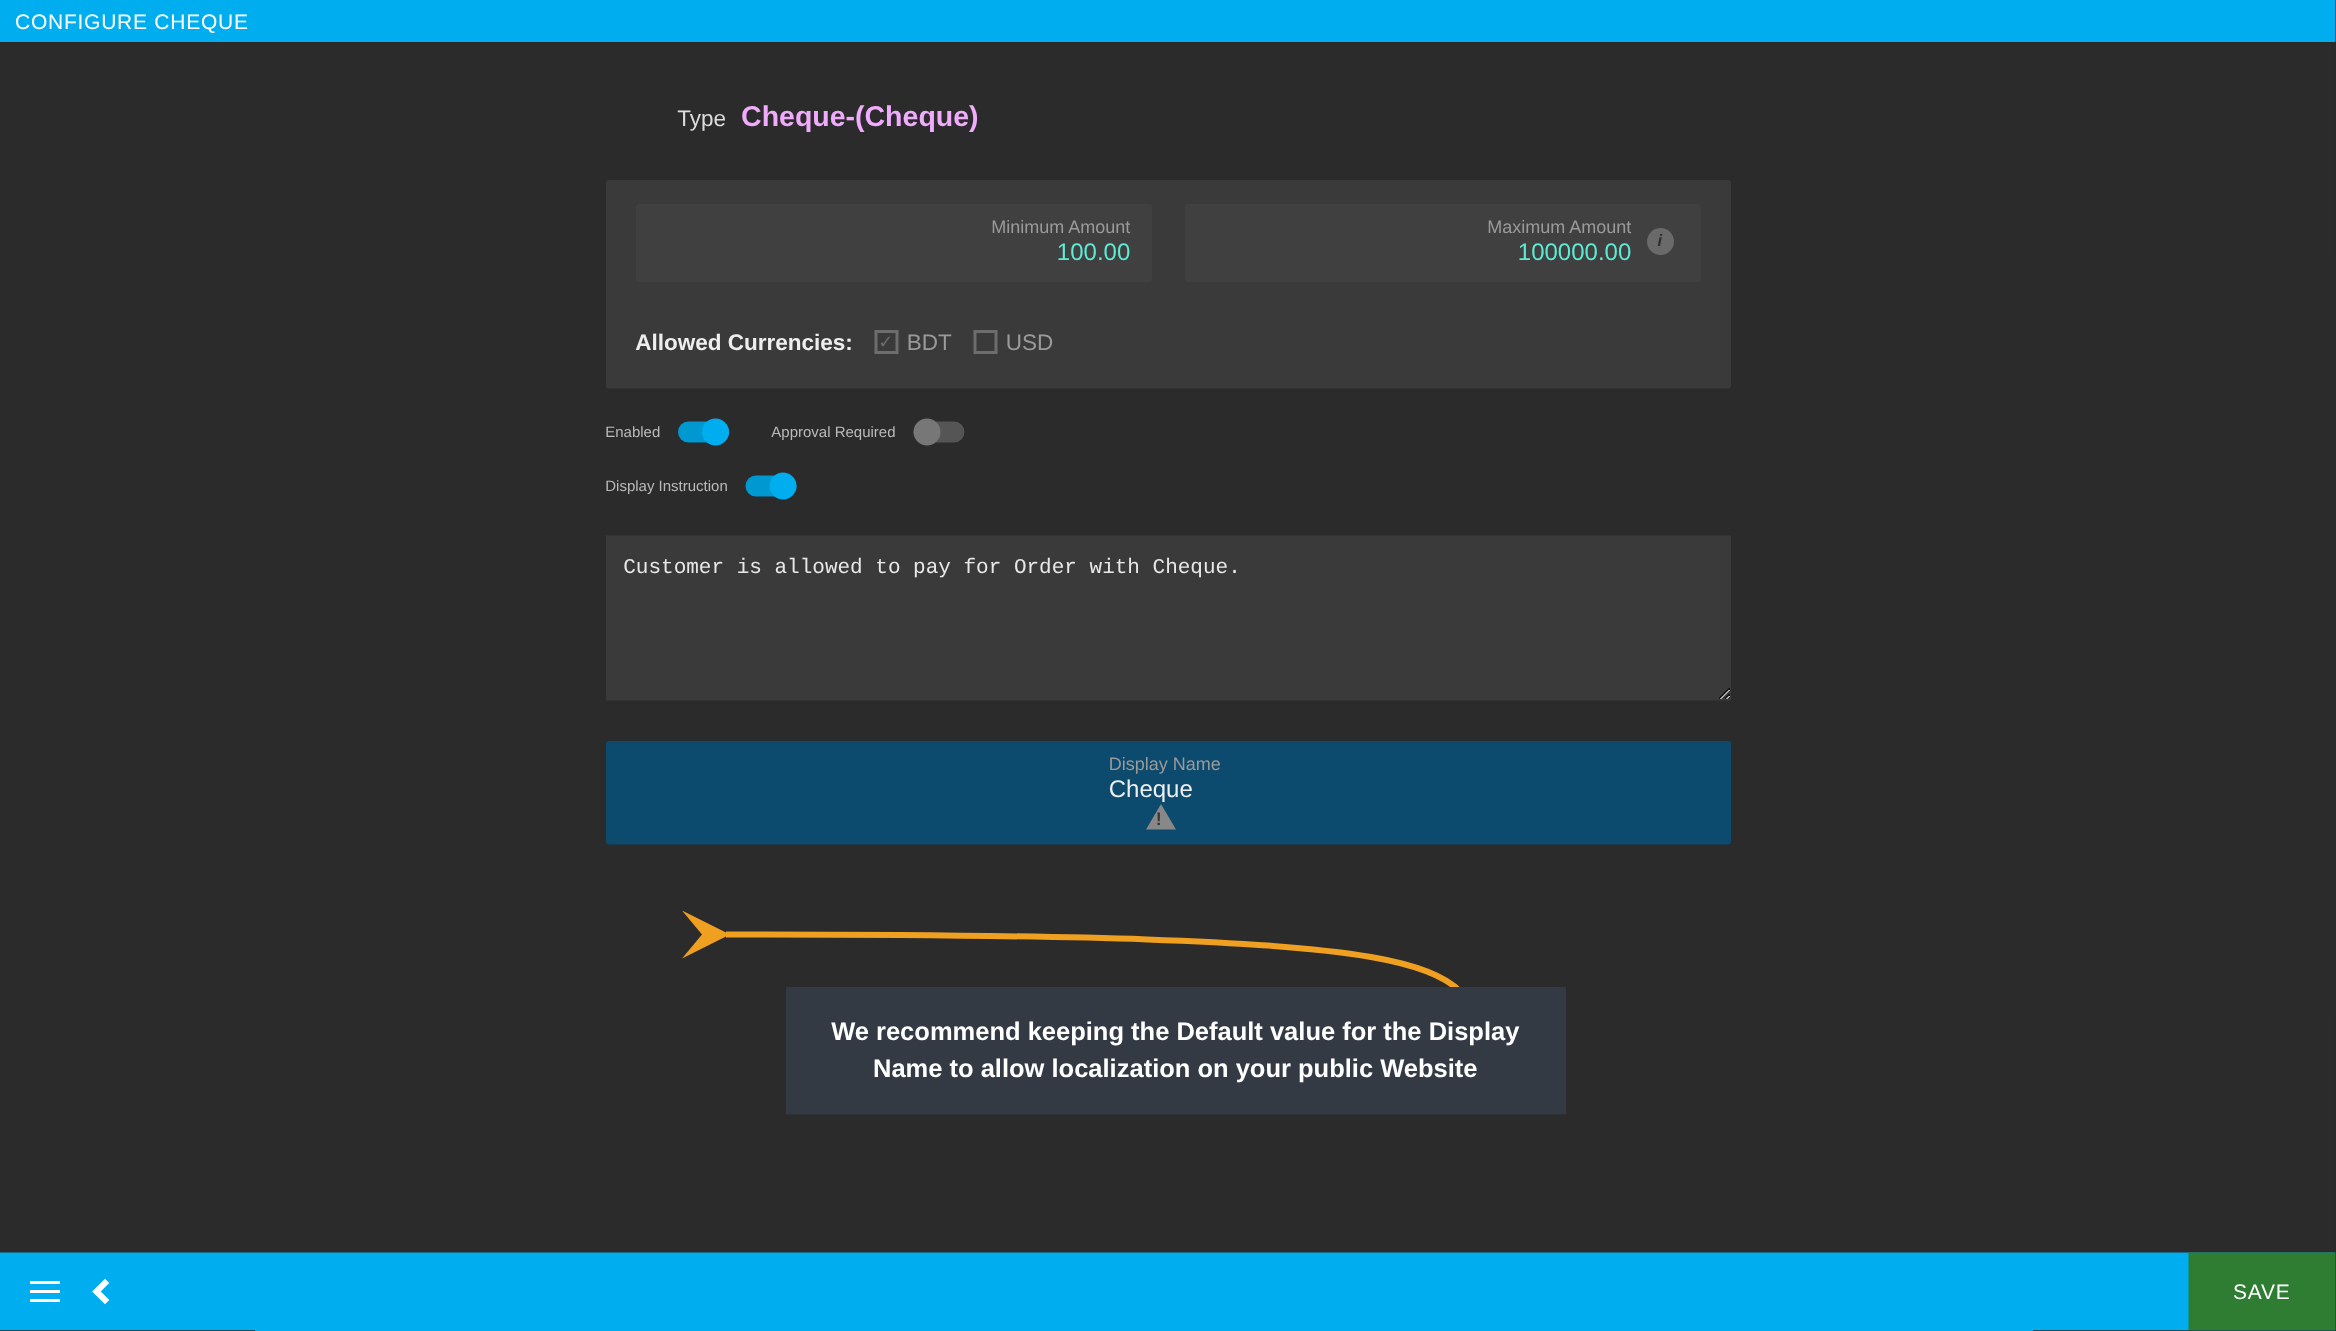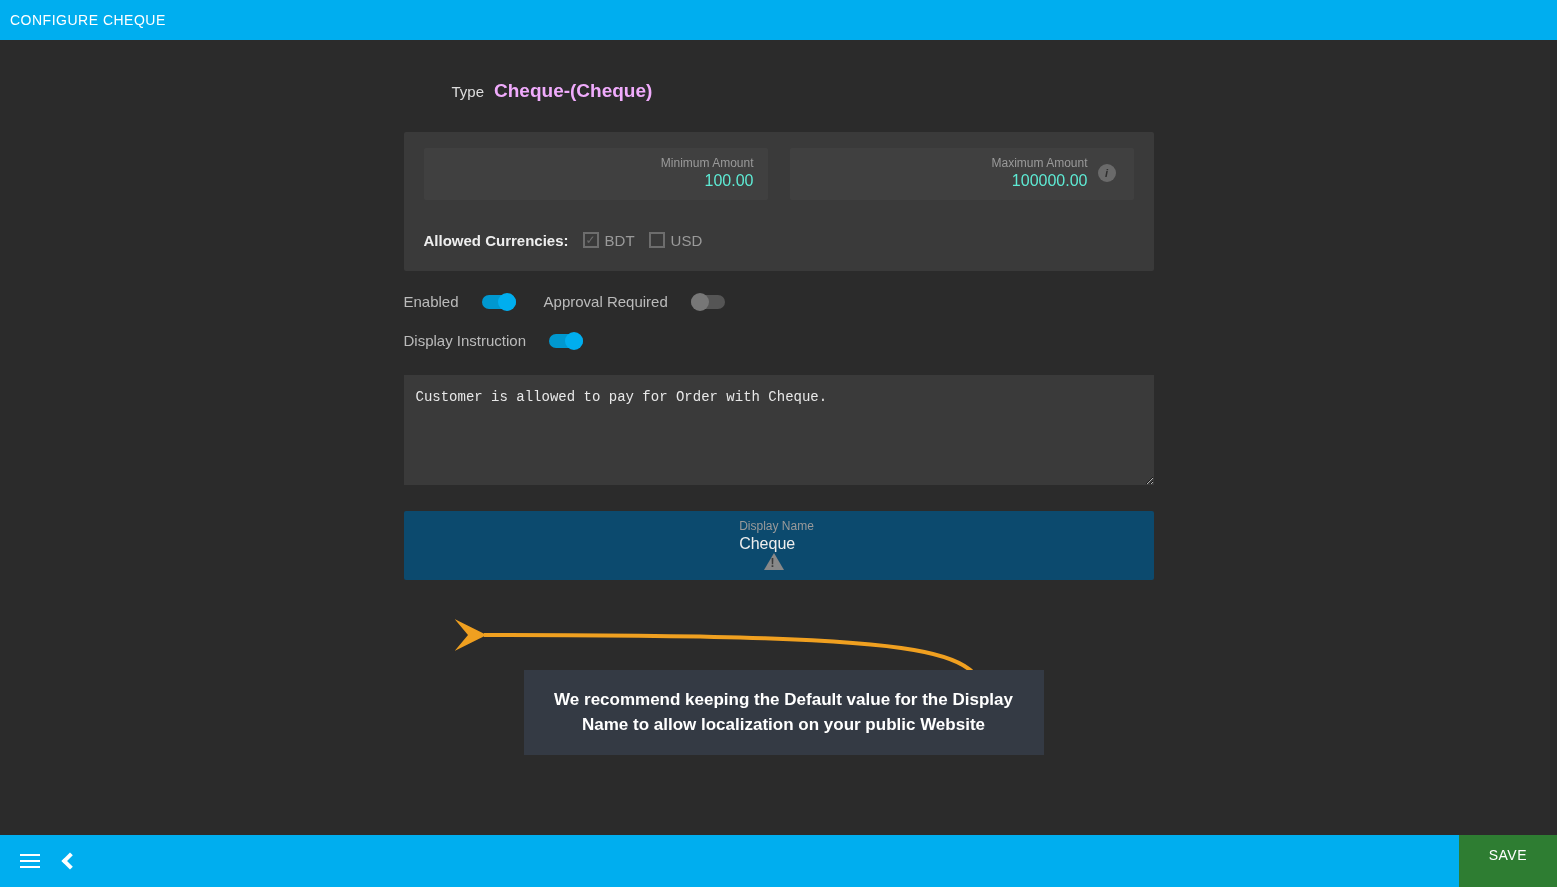--- a/index.html
+++ b/index.html
@@ -8,21 +8,21 @@
     font-family: "Segoe UI", Arial, sans-serif;
     background: #2b2b2b;
     color: #ccc;
     display: flex;
     flex-direction: column;
     overflow: hidden;
   }
   .top-bar {
     background: #00aeef;
     color: #fff;
-    height: 40px;
+    height: 28px;
     display: flex;
     align-items: center;
     padding-left: 10px;
     font-size: 14px;
     letter-spacing: 0.5px;
   }
   .content-area {
     flex: 1;
     overflow: auto;
     position: relative;
@@ -76,21 +76,21 @@
     width:16px; height:16px; border:2px solid #6d6d6d;
     display:inline-flex; align-items:center; justify-content:center;
     font-size:11px; color:#6d6d6d;
     margin-right:6px; position:relative; top:-1px;
   }
   .chk.checked::after{
     content:"✓"; font-size:12px; line-height:1;
   }
   .chk-wrap { display:flex; align-items:center; color:#9a9a9a; font-size:15px;}
   .toggle-row { display:flex; align-items:center; gap: 28px; margin-bottom:22px; }
-  .toggle-item { display:flex; align-items:center; gap:23px; color:#bbb; font-size:15px;}
+  .toggle-item { display:flex; align-items:center; gap:12px; color:#bbb; font-size:10px;}
   .toggle {
     width:34px; height:14px; border-radius:10px; background:#555; position:relative;
   }
   .toggle .knob{
     position:absolute; width:18px; height:18px; border-radius:50%;
     background:#777; top:-2px; left:0;
   }
   .toggle.on { background:#0098d0; }
   .toggle.on .knob{ background:#00aeef; left:16px; }
 
@@ -135,22 +135,22 @@
     color:#fff; cursor:pointer;
   }
   .hamburger{ display:flex; flex-direction:column; gap:4px; }
   .hamburger span{ display:block; width:20px; height:2px; background:#fff;}
   .back-chevron{
     width:12px; height:12px; border-left:4px solid #fff; border-bottom:4px solid #fff;
     transform: rotate(45deg);
   }
   .spacer{ flex:1; }
   .save-btn{
-    background:#2e7d32; color:#fff; height:52px; padding:12px 30px;
-    display:flex; align-items:flex-start; font-size:14px; letter-spacing:0.5px;
+    background:#2e7d32; color:#fff; height:52px; padding:0 30px;
+    display:flex; align-items:center; font-size:14px; letter-spacing:0.5px;
     cursor:pointer;
   }
 </style>
 </head>
 <body>
 
 <div class="top-bar">
   <span>CONFIGURE CHEQUE</span>
 </div>
 

